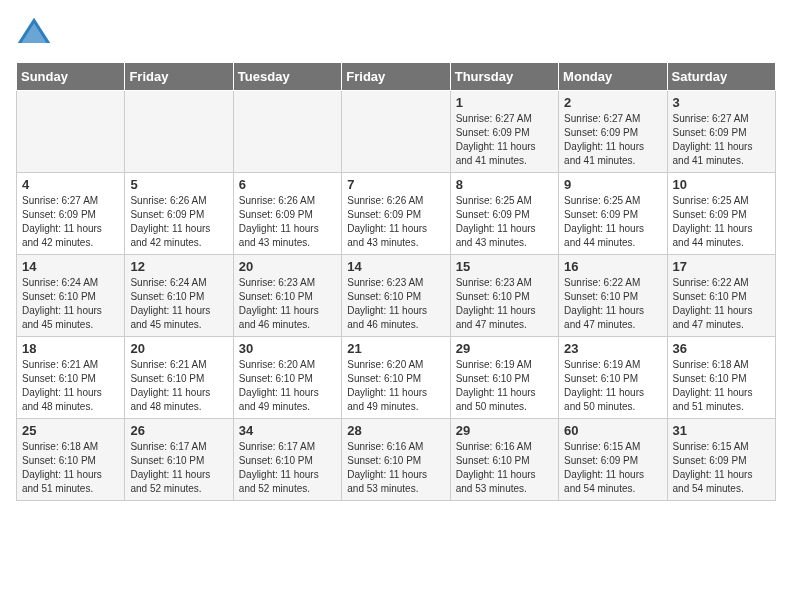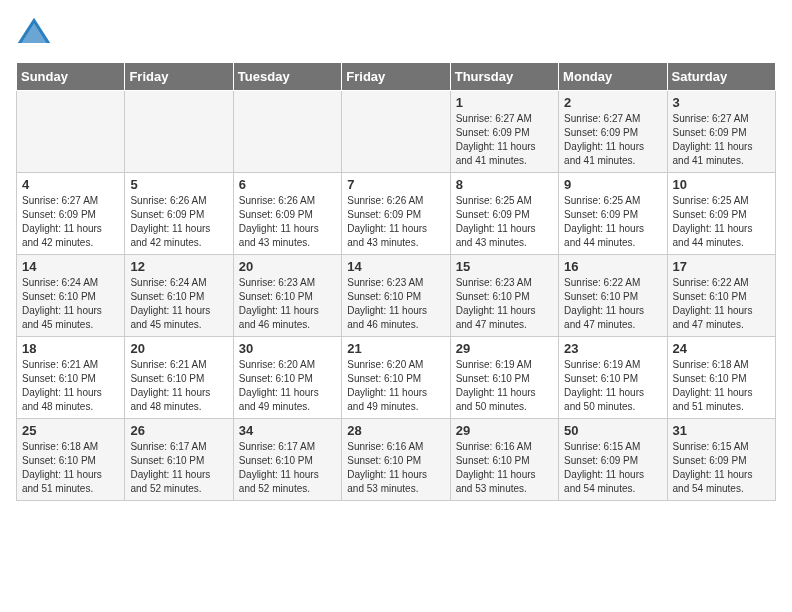--- a/index.html
+++ b/index.html
@@ -224,21 +224,21 @@
         </td>
         <td>
           <span class="day-num">29</span>
           <div class="cell-content">Sunrise: 6:19 AM<br>Sunset: 6:10 PM<br>Daylight: 11 hours<br>and 50 minutes.</div>
         </td>
         <td>
           <span class="day-num">23</span>
           <div class="cell-content">Sunrise: 6:19 AM<br>Sunset: 6:10 PM<br>Daylight: 11 hours<br>and 50 minutes.</div>
         </td>
         <td>
-          <span class="day-num">24</span>
+          <span class="day-num">36</span>
           <div class="cell-content">Sunrise: 6:18 AM<br>Sunset: 6:10 PM<br>Daylight: 11 hours<br>and 51 minutes.</div>
         </td>
       </tr>
       <tr>
         <td>
           <span class="day-num">25</span>
           <div class="cell-content">Sunrise: 6:18 AM<br>Sunset: 6:10 PM<br>Daylight: 11 hours<br>and 51 minutes.</div>
         </td>
         <td>
           <span class="day-num">26</span>
@@ -250,21 +250,21 @@
         </td>
         <td>
           <span class="day-num">28</span>
           <div class="cell-content">Sunrise: 6:16 AM<br>Sunset: 6:10 PM<br>Daylight: 11 hours<br>and 53 minutes.</div>
         </td>
         <td>
           <span class="day-num">29</span>
           <div class="cell-content">Sunrise: 6:16 AM<br>Sunset: 6:10 PM<br>Daylight: 11 hours<br>and 53 minutes.</div>
         </td>
         <td>
-          <span class="day-num">50</span>
+          <span class="day-num">60</span>
           <div class="cell-content">Sunrise: 6:15 AM<br>Sunset: 6:09 PM<br>Daylight: 11 hours<br>and 54 minutes.</div>
         </td>
         <td>
           <span class="day-num">31</span>
           <div class="cell-content">Sunrise: 6:15 AM<br>Sunset: 6:09 PM<br>Daylight: 11 hours<br>and 54 minutes.</div>
         </td>
       </tr>
     </tbody>
 </table>
 

